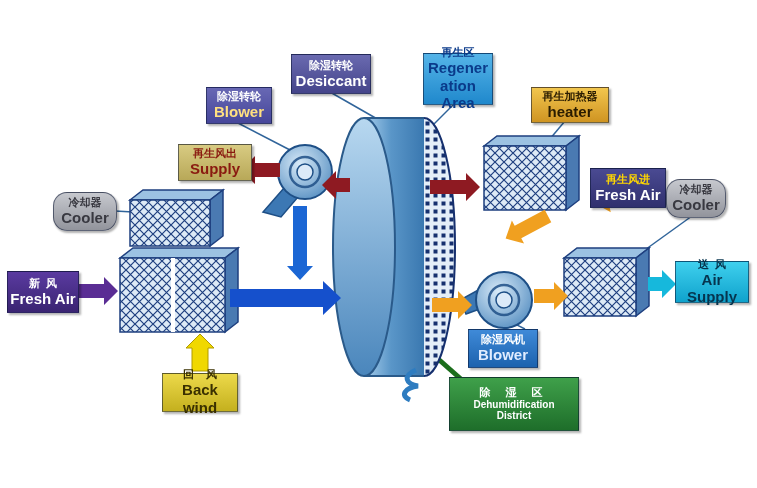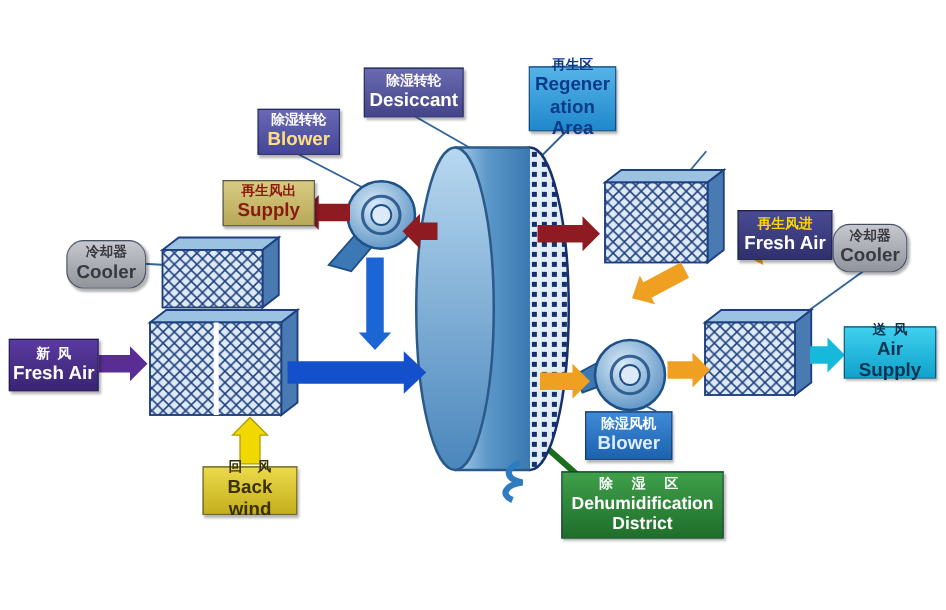--- a/index.html
+++ b/index.html
@@ -23,21 +23,21 @@
   .c-regenfresh{background:linear-gradient(#4a4a92,#30306e);margin-top:24px;}
   .c-regenfresh .zh{color:#ffd700}.c-regenfresh .en{color:#fff}
   .c-cooler{background:linear-gradient(#c6c8ce,#92949c);color:#383840;border-radius:14px;}
   .c-freshair{background:linear-gradient(#5a3aa0,#3a2472);color:#fff;}
   .c-airsupply{background:linear-gradient(#3fd0ee,#0fa2cc);color:#06344e;}
   .c-backwind{background:linear-gradient(#ecd94a,#c4b01e);color:#3a3000;}
   .c-dblower{background:linear-gradient(#3f8ad8,#1c62ae);}
   .c-dblower .zh{color:#fff}.c-dblower .en{color:#e0ecff}
   .c-district{background:linear-gradient(#3fa04a,#1e6e2a);color:#fff;}
   .c-district .zh{letter-spacing:6px;}
-  .c-district .en{font-size:14px;}
+  .c-district .en{font-size:10px;}
 
   
   .title{position:absolute;left:104px;top:190px;z-index:3;width:600px;
          font-weight:900;color:#ffd700;font-size:43px;line-height:47px;
          letter-spacing:1px;white-space:nowrap;
          text-shadow:-2px -2px 0 #fff,2px -2px 0 #fff,-2px 2px 0 #fff,2px 2px 0 #fff,
                      0 -3px 0 #fff,0 3px 0 #fff,-3px 0 0 #fff,3px 0 0 #fff;}
 </style>
 </head>
 <body>
@@ -156,20 +156,24 @@
   <div class="lbl c-regenarea" style="left:423px;top:53px;width:68px;height:50px">
     <span class="zh">再生区</span>
     <span class="en">Regeneration Area</span>
   </div>
 
   <div class="lbl c-regenblower" style="left:206px;top:87px;width:64px;height:35px">
     <span class="zh">除湿转轮</span>
     <span class="en">Blower</span>
   </div>
 
+  <div class="lbl c-heater" style="left:531px;top:87px;width:76px;height:34px">
+    <span class="zh">再生加热器</span>
+    <span class="en">heater</span>
+  </div>
 
   <div class="lbl c-exhaust" style="left:166px;top:144px;width:72px;height:35px">
     <span class="zh">再生风出</span>
     <span class="en">Supply</span>
   </div>
 
   <div class="lbl c-regenfresh" style="left:590px;top:144px;width:74px;height:38px">
     <span class="zh">再生风进</span>
     <span class="en">Fresh Air</span>
   </div>

